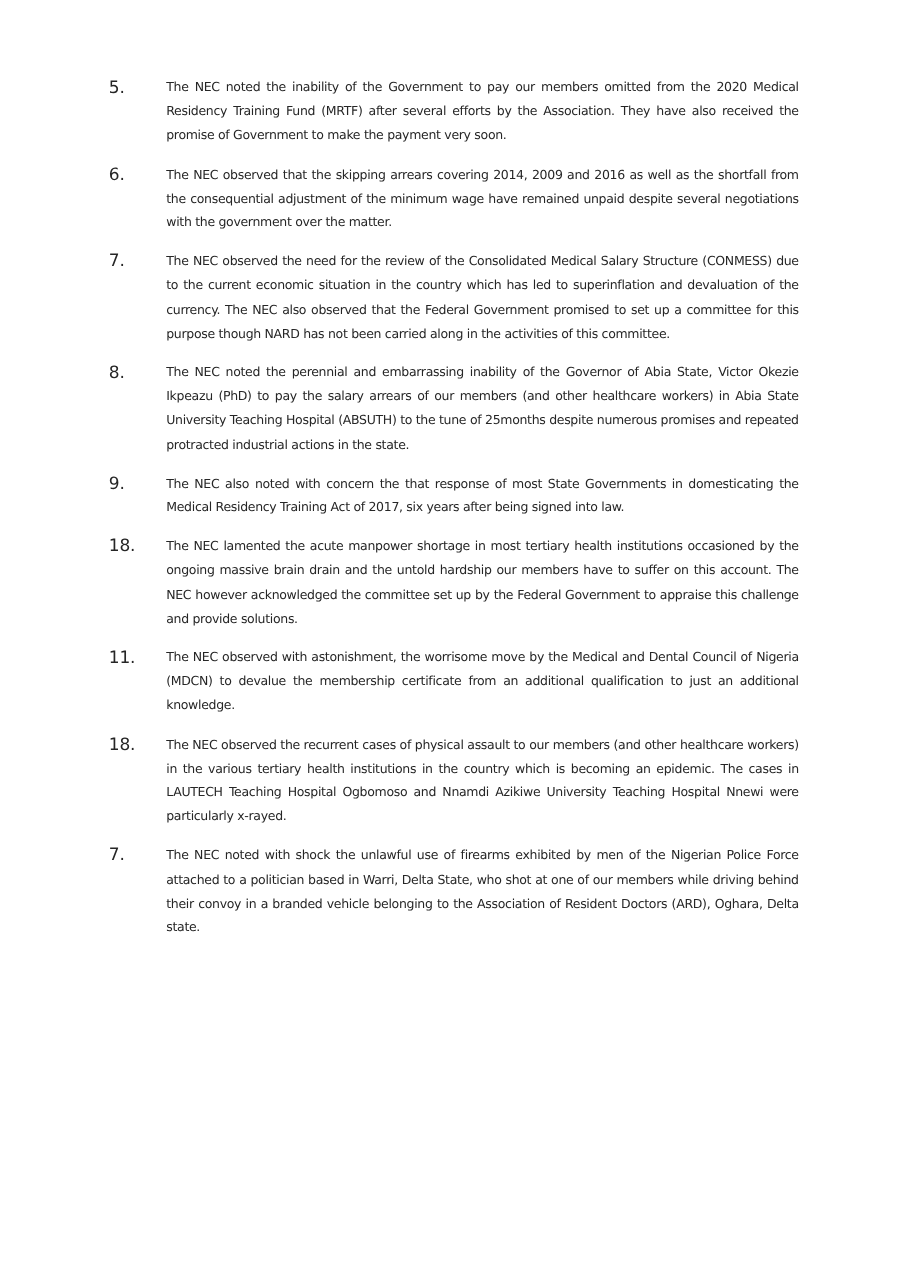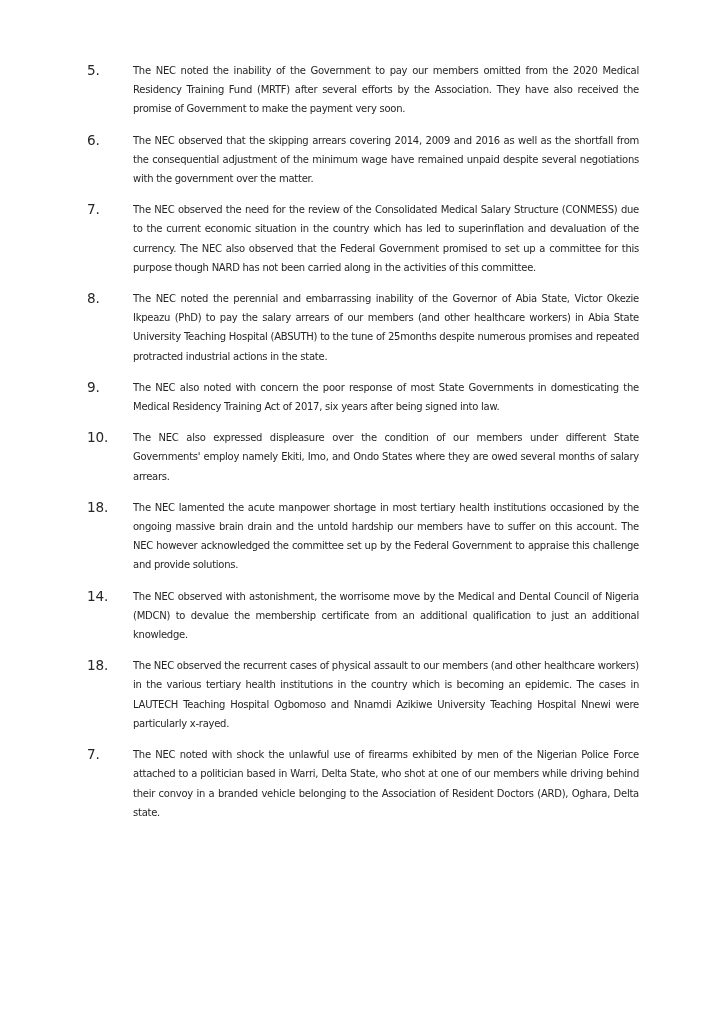--- a/index.html
+++ b/index.html
@@ -57,32 +57,28 @@
   <div class="item">
     <div class="num">7.</div>
     <div class="text">The NEC observed the need for the review of the Consolidated Medical Salary Structure (CONMESS) due to the current economic situation in the country which has led to superinflation and devaluation of the currency. The NEC also observed that the Federal Government promised to set up a committee for this purpose though NARD has not been carried along in the activities of this committee.</div>
   </div>
   <div class="item">
     <div class="num">8.</div>
     <div class="text">The NEC noted the perennial and embarrassing inability of the Governor of Abia State, Victor Okezie Ikpeazu (PhD) to pay the salary arrears of our members (and other healthcare workers) in Abia State University Teaching Hospital (ABSUTH) to the tune of 25months despite numerous promises and repeated protracted industrial actions in the state.</div>
   </div>
   <div class="item">
     <div class="num">9.</div>
-    <div class="text">The NEC also noted with concern the poor response of most State Governments in domesticating the Medical Residency Training Act of 2017, six years after being signed into law.</div>
-  </div>
-  <div class="item">
-    <div class="num">10.</div>
-    <div class="text">The NEC also expressed displeasure over the condition of our members under different State Governments' employ namely Ekiti, Imo, and Ondo States where they are owed several months of salary arrears.</div>
+    <div class="text">The NEC also noted with concern the that response of most State Governments in domesticating the Medical Residency Training Act of 2017, six years after being signed into law.</div>
   </div>
   <div class="item">
     <div class="num">18.</div>
     <div class="text">The NEC lamented the acute manpower shortage in most tertiary health institutions occasioned by the ongoing massive brain drain and the untold hardship our members have to suffer on this account. The NEC however acknowledged the committee set up by the Federal Government to appraise this challenge and provide solutions.</div>
   </div>
   <div class="item">
-    <div class="num">14.</div>
+    <div class="num">11.</div>
     <div class="text">The NEC observed with astonishment, the worrisome move by the Medical and Dental Council of Nigeria (MDCN) to devalue the membership certificate from an additional qualification to just an additional knowledge.</div>
   </div>
   <div class="item">
     <div class="num">18.</div>
     <div class="text">The NEC observed the recurrent cases of physical assault to our members (and other healthcare workers) in the various tertiary health institutions in the country which is becoming an epidemic. The cases in LAUTECH Teaching Hospital Ogbomoso and Nnamdi Azikiwe University Teaching Hospital Nnewi were particularly x-rayed.</div>
   </div>
   <div class="item">
     <div class="num">7.</div>
     <div class="text">The NEC noted with shock the unlawful use of firearms exhibited by men of the Nigerian Police Force attached to a politician based in Warri, Delta State, who shot at one of our members while driving behind their convoy in a branded vehicle belonging to the Association of Resident Doctors (ARD), Oghara, Delta state.</div>
   </div>

